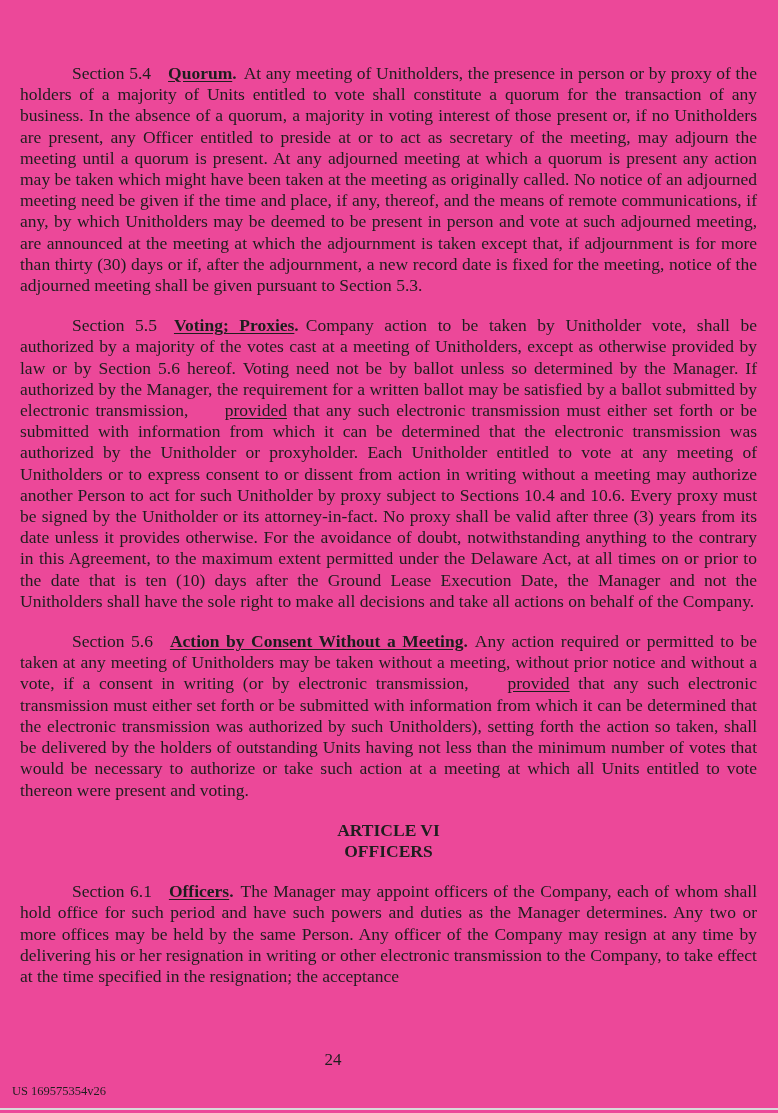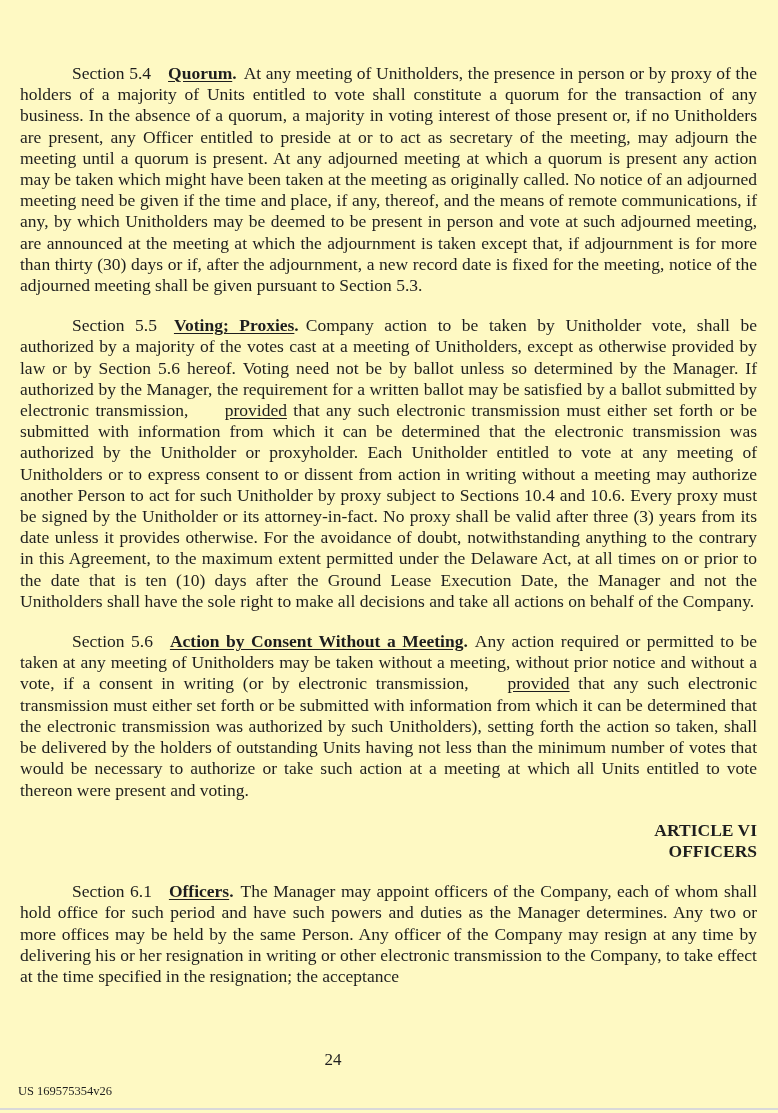--- a/index.html
+++ b/index.html
@@ -4,21 +4,21 @@
 <style>
   html, body {
     margin: 0;
     padding: 0;
     background: #ffffff;
   }
   .page {
     position: relative;
     width: 778px;
     height: 1113px;
-    background: #fef9c3;
+    background: #ec4899;
     font-family: "Liberation Serif", "DejaVu Serif", serif;
     color: #1e1e1e;
     overflow: hidden;
   }
   .content {
     position: absolute;
     top: 63px;
     left: 20px;
     width: 737px;
   }
@@ -45,37 +45,37 @@
   .u {
     text-decoration: underline;
     text-underline-offset: 2px;
     margin-left: 30px;
   }
   .article-head {
     margin: 0 0 19px 0;
     font-size: 17.5px;
     line-height: 21.2px;
     font-weight: 700;
-    text-align: right;
+    text-align: center;
     text-indent: 0;
   }
   .article-head div { margin: 0; }
   .page-number {
     position: absolute;
     top: 1049px;
     left: 0;
     width: 666px;
     text-align: center;
     font-size: 17px;
     line-height: 21px;
   }
   .doc-id {
     position: absolute;
     top: 1084px;
-    left: 18px;
+    left: 12px;
     font-size: 12.5px;
     line-height: 15px;
   }
   .bottom-rule {
     position: absolute;
     top: 1108px;
     left: 0;
     width: 778px;
     height: 2px;
     background: #d9d9d9;

